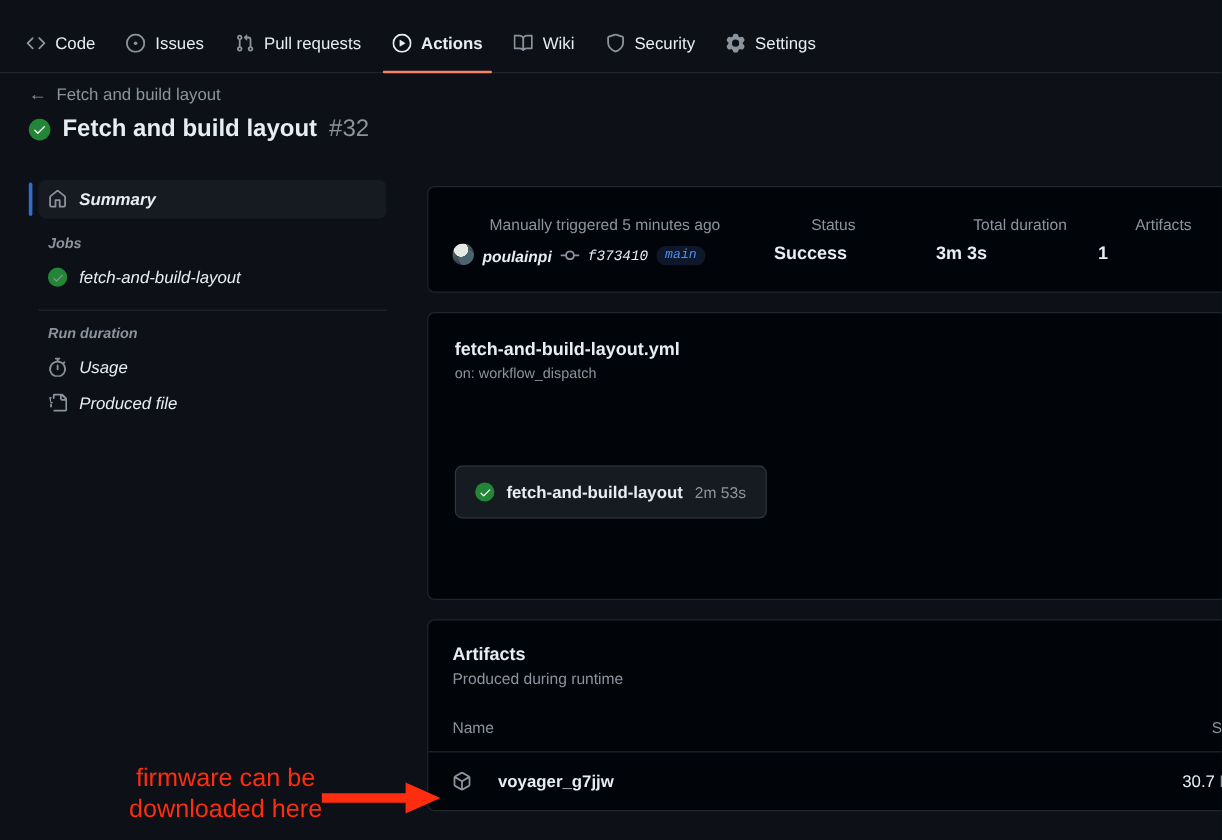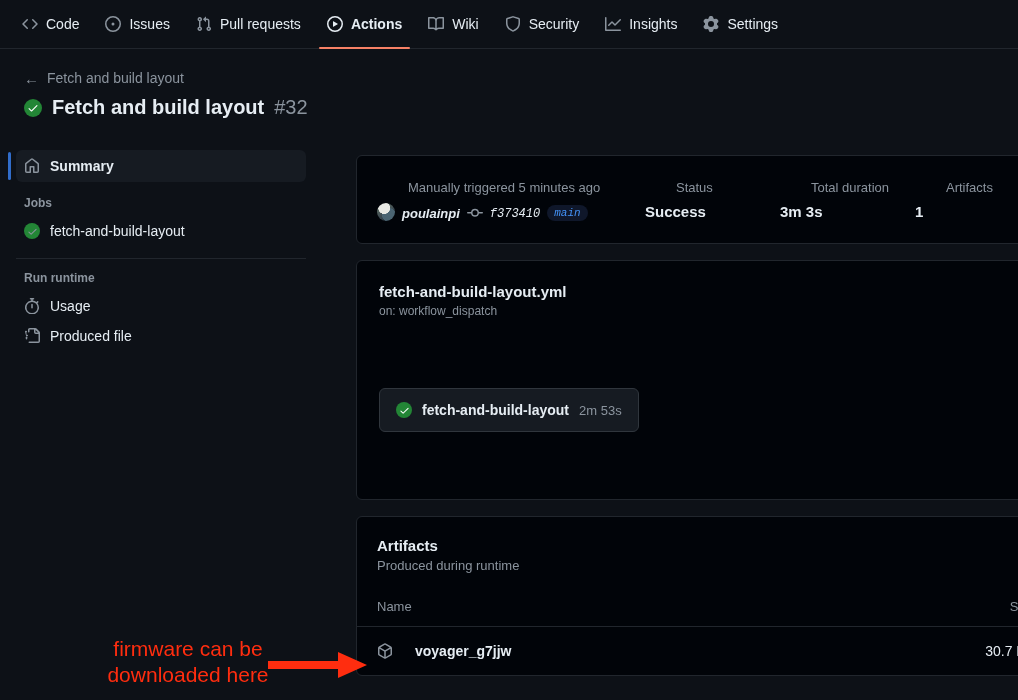--- a/index.html
+++ b/index.html
@@ -7,21 +7,21 @@
     width: 1018px; height: 700px;
     background: #0d1117;
     font-family: "Liberation Sans", sans-serif;
     overflow: hidden;
     color: #e6edf3;
   }
   .page { position: relative; width: 1018px; height: 700px; }
 
   
   .topnav {
-    position: absolute; left: 0; top: 0; width: 1018px; height: 49px;
+    position: absolute; left: 0; top: 12px; width: 1018px; height: 49px;
     background: #0d1117;
     border-bottom: 1px solid #21262d;
     display: flex; align-items: center;
     padding-left: 14px;
   }
   .navitem {
     display: flex; align-items: center; gap: 8px;
     height: 49px; padding: 0 8px; margin-right: 10px;
     position: relative; cursor: pointer;
     font-size: 14px; color: #e6edf3;
@@ -51,21 +51,21 @@
 
   .check {
     width: 18px; height: 18px; border-radius: 50%;
     background: #238636; display: inline-flex;
     align-items: center; justify-content: center; flex: none;
   }
   .check svg { fill: #ffffff; display: block; }
   .check.sm { width: 16px; height: 16px; }
 
   
-  .sidebar { position: absolute; left: 0; top: 150px; width: 330px; }
+  .sidebar { position: absolute; left: 16px; top: 150px; width: 330px; font-style: italic; }
   .side-link {
     display: flex; align-items: center; gap: 10px;
     height: 32px; margin: 0 24px 0 16px; padding: 0 8px;
     border-radius: 6px; font-size: 14px; color: #e6edf3;
     position: relative; cursor: pointer;
   }
   .side-link.selected {
     background: #161b22; font-weight: bold;
   }
   .side-link.selected::before {
@@ -224,28 +224,20 @@
 
     <div class="navitem">
       <span>
         <svg width="16" height="16" viewBox="0 0 16 16">
             <path d="M7.467.133a1.748 1.748 0 0 1 1.066 0l5.25 1.68A1.75 1.75 0 0 1 15 3.48V7c0 1.566-.32 3.182-1.303 4.682-.983 1.498-2.585 2.813-5.032 3.855a1.7 1.7 0 0 1-1.33 0c-2.447-1.042-4.049-2.357-5.032-3.855C1.32 10.182 1 8.566 1 7V3.48a1.75 1.75 0 0 1 1.217-1.667Zm.61 1.429a.25.25 0 0 0-.153 0l-5.25 1.68a.25.25 0 0 0-.174.238V7c0 1.358.275 2.666 1.057 3.86.784 1.194 2.121 2.34 4.366 3.297a.2.2 0 0 0 .154 0c2.245-.956 3.582-2.104 4.366-3.298C13.225 9.666 13.5 8.36 13.5 7V3.48a.25.25 0 0 0-.174-.237Z"></path>
           </svg>
       </span>
       <span class="lbl">Security</span>
     </div>
 
-    <div class="navitem">
-      <span>
-        <svg width="16" height="16" viewBox="0 0 16 16">
-            <path d="M1.5 1.75V13.5h13.75a.75.75 0 0 1 0 1.5H.75a.75.75 0 0 1-.75-.75V1.75a.75.75 0 0 1 1.5 0Zm14.28 2.53-5.25 5.25a.75.75 0 0 1-1.06 0L7 7.06 4.28 9.78a.751.751 0 0 1-1.042-.018.751.751 0 0 1-.018-1.042l3.25-3.25a.75.75 0 0 1 1.06 0L10 7.94l4.72-4.72a.751.751 0 0 1 1.042.018.751.751 0 0 1 .018 1.042Z"></path>
-          </svg>
-      </span>
-      <span class="lbl">Insights</span>
-    </div>
 
     <div class="navitem">
       <span>
         <svg width="16" height="16" viewBox="0 0 16 16">
             <path d="M8 0a8.2 8.2 0 0 1 .701.031C9.444.095 9.99.645 10.16 1.29l.288 1.107c.018.066.079.158.212.224.231.114.454.243.668.386.123.082.233.09.299.071l1.103-.303c.644-.176 1.392.021 1.82.63.27.385.506.792.704 1.218.315.675.111 1.422-.364 1.891l-.814.806c-.049.048-.098.147-.088.294.016.257.016.515 0 .772-.01.147.038.246.088.294l.814.806c.475.469.679 1.216.364 1.891a7.977 7.977 0 0 1-.704 1.217c-.428.61-1.176.807-1.82.63l-1.102-.302c-.067-.019-.177-.011-.3.071a5.909 5.909 0 0 1-.668.386c-.133.066-.194.158-.211.224l-.29 1.106c-.168.646-.715 1.196-1.458 1.26a8.006 8.006 0 0 1-1.402 0c-.743-.064-1.289-.614-1.458-1.26l-.289-1.106c-.018-.066-.079-.158-.212-.224a5.738 5.738 0 0 1-.668-.386c-.123-.082-.233-.09-.299-.071l-1.103.303c-.644.176-1.392-.021-1.82-.63a8.12 8.12 0 0 1-.704-1.218c-.315-.675-.111-1.422.363-1.891l.815-.806c.05-.048.098-.147.088-.294a6.214 6.214 0 0 1 0-.772c.01-.147-.038-.246-.088-.294l-.815-.806C.635 6.045.431 5.298.746 4.623a7.92 7.92 0 0 1 .704-1.217c.428-.61 1.176-.807 1.82-.63l1.102.302c.067.019.177.011.3-.071.214-.143.437-.272.668-.386.133-.066.194-.158.211-.224l.29-1.106C6.009.645 6.556.095 7.299.03 7.53.01 7.764 0 8 0Zm0 5a3 3 0 1 0 0 6 3 3 0 0 0 0-6Z"></path>
           </svg>
       </span>
       <span class="lbl">Settings</span>
     </div>
   </div>
@@ -284,21 +276,21 @@
               <path d="M13.78 4.22a.75.75 0 0 1 0 1.06l-7.25 7.25a.75.75 0 0 1-1.06 0L2.22 9.28a.751.751 0 0 1 .018-1.042.751.751 0 0 1 1.042-.018L6 10.94l6.72-6.72a.75.75 0 0 1 1.06 0Z"></path>
             </svg>
         </span>
         <span>fetch-and-build-layout</span>
       </div>
     </div>
 
     <div class="side-sep"></div>
 
     <div>
-      <div class="side-head">Run runtime</div>
+      <div class="side-head">Run duration</div>
 
       <div class="side-row">
         <span>
           <svg width="16" height="16" viewBox="0 0 16 16">
               <path d="M5.75.75A.75.75 0 0 1 6.5 0h3a.75.75 0 0 1 0 1.5h-.75v1.053a6.978 6.978 0 0 1 3.655 1.54l.72-.72a.75.75 0 1 1 1.06 1.061l-.719.72A7 7 0 1 1 7.25 2.553V1.5H6.5a.75.75 0 0 1-.75-.75ZM8 4a5.5 5.5 0 1 0 0 11 5.5 5.5 0 0 0 0-11Zm.75 2.5v3.25a.75.75 0 0 1-1.5 0V6.5a.75.75 0 0 1 1.5 0Z"></path>
             </svg>
         </span>
         <span>Usage</span>
       </div>
 

